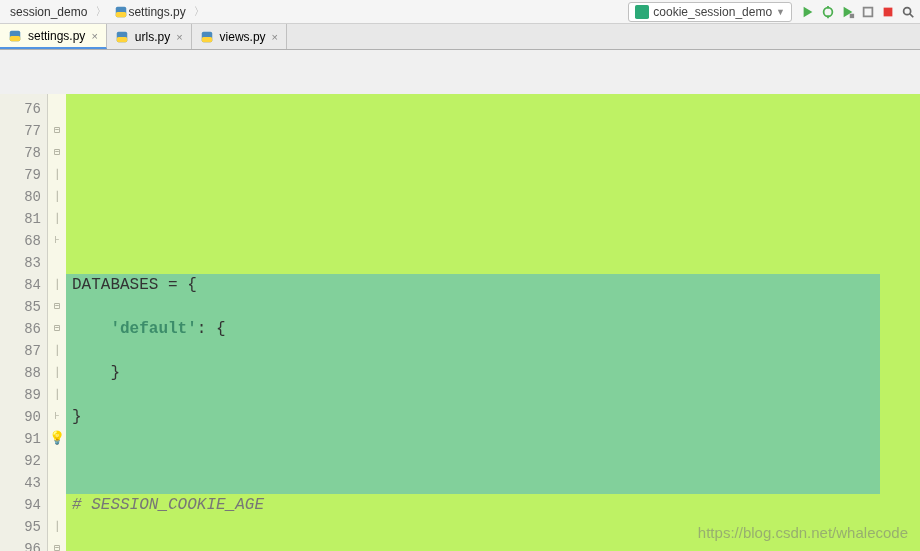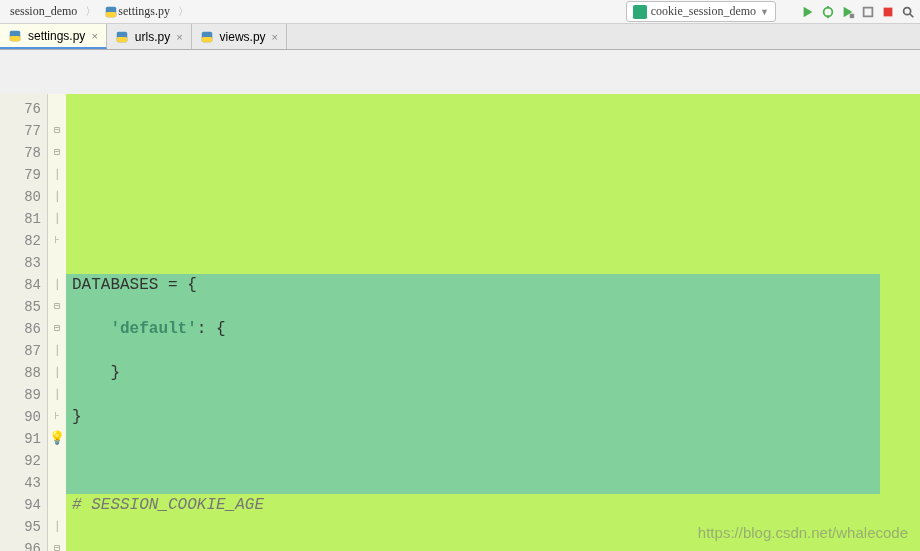--- a/index.html
+++ b/index.html
@@ -13,27 +13,26 @@
   position: relative;
 }
 
 .breadcrumb-bar {
   display: flex;
   align-items: center;
   height: 24px;
   background: #f5f5f5;
   border-bottom: 1px solid #d0d0d0;
   padding: 0 4px;
-  font-family: Liberation Serif, serif;
 }
 .breadcrumb-item { display:flex; align-items:center; height:100%; padding:0 6px; cursor:pointer; }
 .breadcrumb-sep { color:#aaa; padding:0 2px; font-size:11px; }
 .breadcrumb-text { color:#333; }
 .breadcrumb-spacer { flex:1; }
-.run-config { display:flex; align-items:center; border:1px solid #c0c0c0; border-radius:3px; padding:2px 6px; background:#fff; margin-right:24px; }
+.run-config { display:flex; align-items:center; border:1px solid #c0c0c0; border-radius:3px; padding:2px 6px; background:#fff; margin-right:8px; }
 .run-config-text { color:#444; }
 .toolbar-icons { display:flex; align-items:center; gap:4px; }
 .toolbar-icon { width:16px; height:16px; display:flex; align-items:center; justify-content:center; cursor:pointer; }
 
 .tab-bar {
   display:flex;
   align-items:stretch;
   height:26px;
   background:#e8e8e8;
   border-bottom:1px solid #b0b0b0;
@@ -207,21 +206,21 @@
 
 <div class="editor-area">
 
   <div class="gutter">
     <div class="ln">76</div>
       <div class="ln">77</div>
       <div class="ln">78</div>
       <div class="ln">79</div>
     <div class="ln">80</div>
       <div class="ln">81</div>
-      <div class="ln">82</div>
+      <div class="ln">68</div>
       <div class="ln">83</div>
     <div class="ln">84</div>
       <div class="ln">85</div>
       <div class="ln">86</div>
       <div class="ln">87</div>
     <div class="ln">88</div>
       <div class="ln">89</div>
       <div class="ln">90</div>
       <div class="ln">91</div>
     <div class="ln">92</div>

